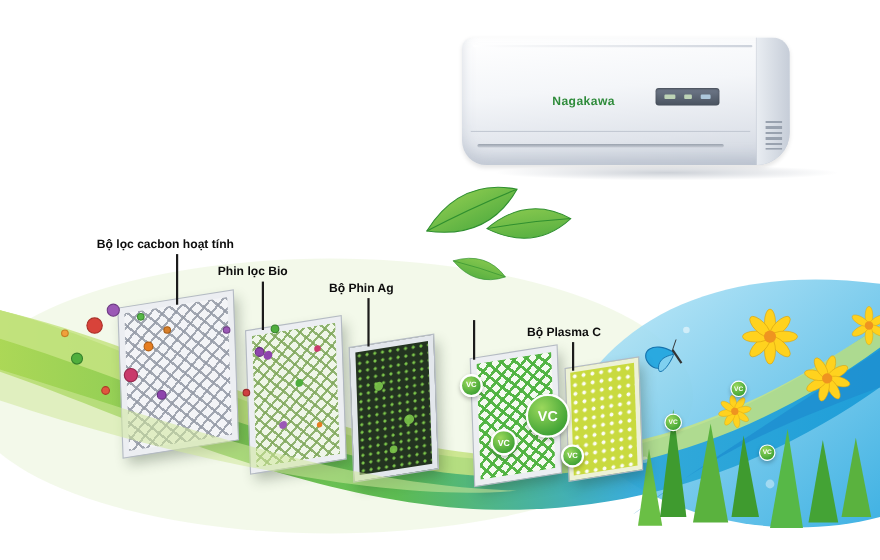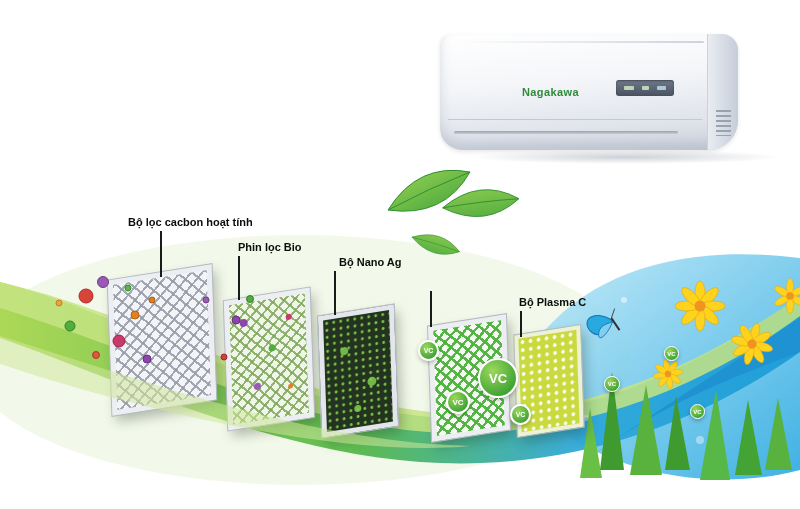--- a/index.html
+++ b/index.html
@@ -1,21 +1,21 @@
 <!DOCTYPE html>
 <html><head>
 <meta charset="utf-8">
 <style>
   html,body{margin:0;padding:0;background:#fff;}
   .stage{position:relative;width:800px;height:509px;background:#fff;overflow:hidden;
          font-family:"Liberation Sans",sans-serif;}
   .layer{position:absolute;inset:0;pointer-events:none;}
 
   
-  .ac{position:absolute;left:440px;top:34px;width:302px;height:126px;z-index:2;padding-left:48px;}
+  .ac{position:absolute;left:420px;top:34px;width:302px;height:126px;z-index:2;padding-left:48px;}
   .ac-body{position:absolute;left:0;top:0;width:298px;height:116px;
            border-radius:10px 16px 30px 22px;
            background:linear-gradient(175deg,#ffffff 0%,#f4f6f9 40%,#e0e4eb 75%,#cdd3dd 100%);
            box-shadow:inset 0 -8px 12px rgba(150,160,178,.35), 0 2px 4px rgba(0,0,0,.10);}
   .ac-topline{position:absolute;left:10px;right:34px;top:7px;height:2px;border-radius:2px;
            background:linear-gradient(90deg,rgba(255,255,255,.9),rgba(200,206,216,.9));}
   .ac-seam{position:absolute;left:8px;right:36px;bottom:30px;height:1px;background:#c3c9d3;}
   .ac-groove{position:absolute;left:14px;right:60px;bottom:16px;height:3px;border-radius:3px;
            background:linear-gradient(180deg,#9aa2ae,#c7ccd5);}
   .ac-brand{position:absolute;left:82px;top:52px;font-size:11px;font-weight:bold;
@@ -29,21 +29,21 @@
   .ac-display .seg.s3{left:41px;width:9px;background:#bcd9ef;}
   .ac-endcap{position:absolute;right:0;top:0;bottom:0;width:30px;border-radius:0 16px 30px 0;
            background:linear-gradient(90deg,#e9edf2,#c6cdd8);border-left:1px solid #ccd2db;}
   .ac-grille{position:absolute;bottom:14px;right:7px;width:15px;height:26px;
            background:repeating-linear-gradient(180deg,#99a2af 0 2px,transparent 2px 5px);}
   .ac-shadow{position:absolute;left:28px;right:6px;bottom:-4px;height:14px;
            background:radial-gradient(ellipse at center,rgba(110,122,140,.35),transparent 70%);}
 
   
   .flabel{position:absolute;font-size:11px;font-weight:bold;color:#0d0d0d;
-          white-space:nowrap;z-index:7;margin-left:40px;}
+          white-space:nowrap;z-index:7;}
   .leader{position:absolute;width:2px;background:#1b1b1b;z-index:7;}
 
   
   .panel{position:absolute;z-index:4;border:5px solid #eceef2;outline:1px solid #b4bac4;
          box-shadow:4px 7px 12px rgba(30,50,30,.30);
          transform:skewY(-7deg) rotate(-2deg);}
   .p-carbon{left:110px;top:272px;width:94px;height:126px;background-color:#f3f4f7;
       background-image:
         repeating-linear-gradient(45deg,rgba(148,154,166,.85) 0 2px,transparent 2px 9px),
         repeating-linear-gradient(-45deg,rgba(148,154,166,.85) 0 2px,transparent 2px 9px);}
@@ -249,21 +249,21 @@
       <circle cx="224" cy="357" r="3" fill="#cf4040" stroke="#9c2a2a"></circle>
     </g>
   </svg>
 
   <div class="flabel" style="left:88px;top:216px">Bộ lọc cacbon hoạt tính</div>
   <div class="leader" style="left:160px;top:231px;height:46px"></div>
 
   <div class="flabel" style="left:198px;top:241px">Phin lọc Bio</div>
   <div class="leader" style="left:238px;top:256px;height:44px"></div>
 
-  <div class="flabel" style="left:299px;top:256px">Bộ Nano Ag</div>
+  <div class="flabel" style="left:299px;top:256px">Bộ Phin Ag</div>
   <div class="leader" style="left:334px;top:271px;height:44px"></div>
 
   <div class="leader" style="left:430px;top:291px;height:36px"></div>
 
   <div class="flabel" style="left:479px;top:296px">Bộ Plasma C</div>
   <div class="leader" style="left:520px;top:311px;height:26px"></div>
 
   <div class="vc vc-big">VC</div>
   <div class="vc vc-s1">VC</div>
   <div class="vc vc-s2">VC</div>

